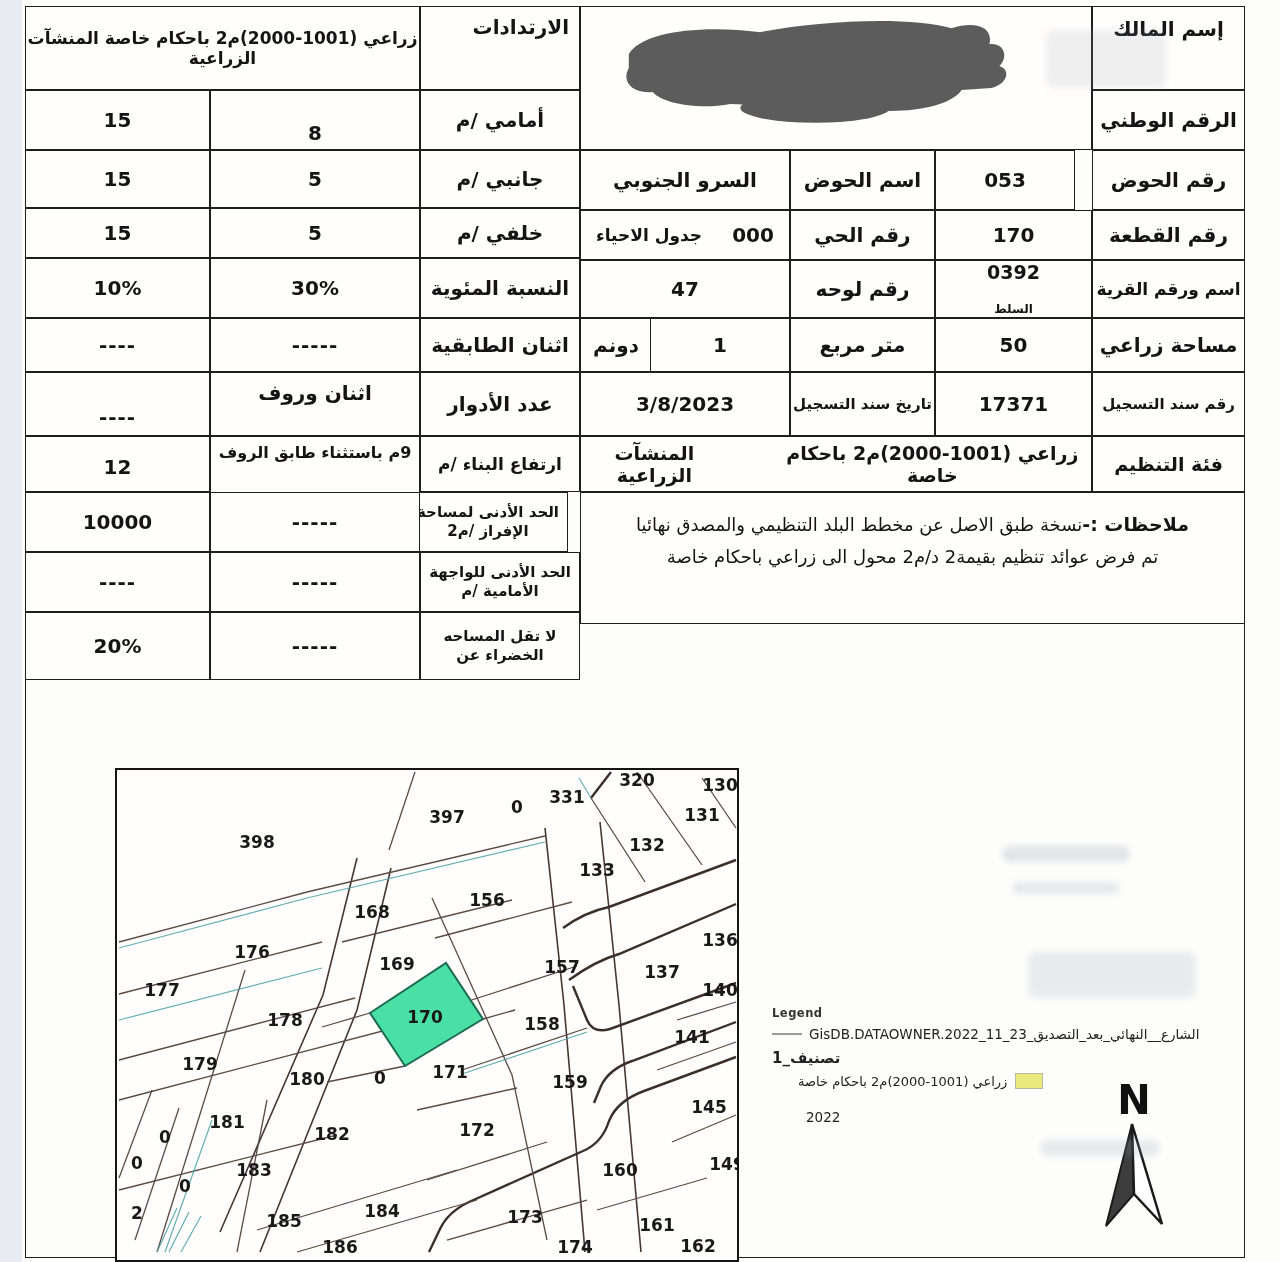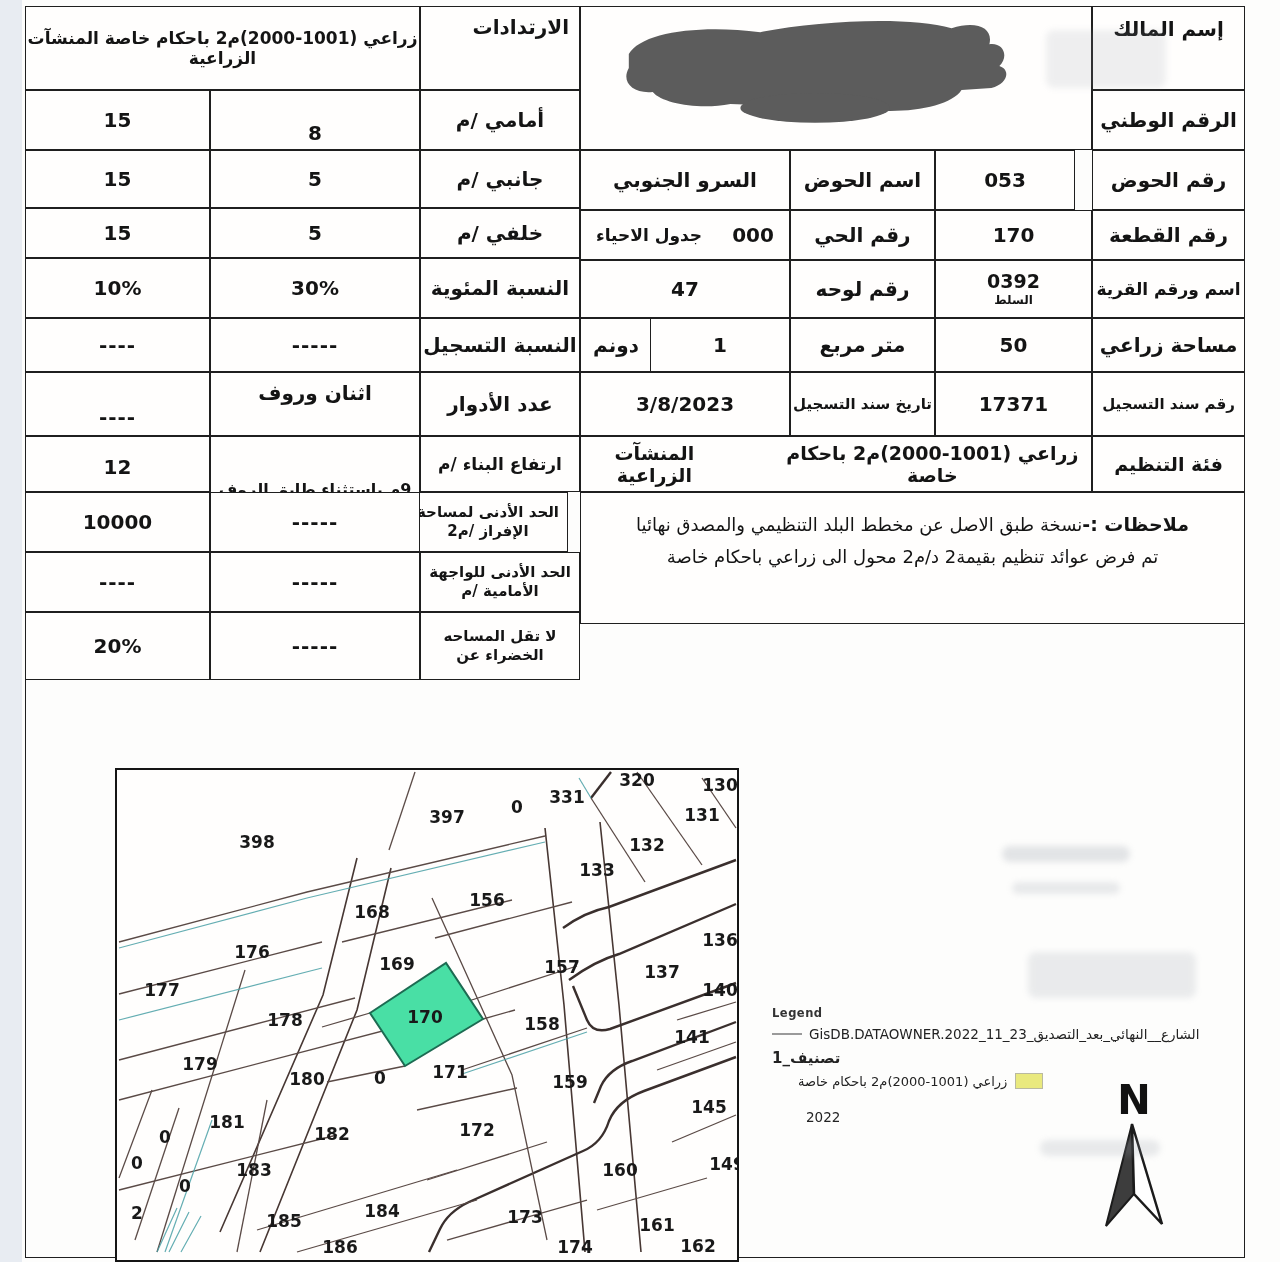--- a/index.html
+++ b/index.html
@@ -70,21 +70,21 @@
     <path d="M48,48 C60,26 120,18 180,26 C240,14 330,10 372,22 C398,14 414,22 410,38 C424,36 430,50 420,60 C432,64 428,78 412,82 L382,84 C372,100 330,108 290,104 L150,98 C120,104 82,98 72,86 C52,88 40,76 48,62 Z" fill="#5c5c5c"></path>
     <ellipse cx="235" cy="102" rx="75" ry="15" fill="#5c5c5c"></ellipse>
   </svg>
 </div>
 <div class="cell" style="left:935px;top:150px;width:140px;height:60px;">
     <span class="val">053</span>
   </div>
 <div class="cell" style="left:935px;top:210px;width:157px;height:50px;">
     <span class="val">170</span>
   </div>
-<div class="cell two-line" style="left:935px;top:260px;width:157px;height:58px;flex-direction:column;">
+<div class="cell two-line" style="left:935px;top:260px;width:157px;height:58px;flex-direction:column;justify-content:space-between;">
   <span class="val" style="font-size:19px;">0392</span>
   <span class="lbl" style="font-size:12px;">السلط</span>
 </div>
 <div class="cell" style="left:935px;top:318px;width:157px;height:54px;">
     <span class="val">50</span>
   </div>
 <div class="cell" style="left:935px;top:372px;width:157px;height:64px;">
     <span class="val">17371</span>
   </div>
 
@@ -177,21 +177,21 @@
     <span class="lbl">النسبة المئوية</span>
   </div>
 <div class="cell" style="left:210px;top:258px;width:210px;height:60px;">
     <span class="val">30%</span>
   </div>
 <div class="cell" style="left:25px;top:258px;width:185px;height:60px;">
     <span class="val">10%</span>
   </div>
 
 <div class="cell" style="left:420px;top:318px;width:160px;height:54px;">
-    <span class="lbl">النسبة التسجيل</span>
+    <span class="lbl">اثنان الطابقية</span>
   </div>
 <div class="cell" style="left:210px;top:318px;width:210px;height:54px;">
     <span class="val dash">-----</span>
   </div>
 <div class="cell" style="left:25px;top:318px;width:185px;height:54px;">
     <span class="val dash">----</span>
   </div>
 
 <div class="cell" style="left:420px;top:372px;width:160px;height:64px;">
     <span class="lbl">عدد الأدوار</span>
@@ -199,21 +199,21 @@
 <div class="cell" style="left:210px;top:372px;width:210px;height:64px;align-items:flex-start;padding-top:8px;">
     <span class="lbl">اثنان وروف</span>
   </div>
 <div class="cell" style="left:25px;top:372px;width:185px;height:64px;align-items:flex-end;padding-bottom:6px;">
     <span class="val dash">----</span>
   </div>
 
 <div class="cell" style="left:420px;top:436px;width:160px;height:56px;">
     <span class="lbl" style="font-size:17px;">ارتفاع البناء  /م</span>
   </div>
-<div class="cell" style="left:210px;top:436px;width:210px;height:64px;align-items:flex-end;padding-top:6px;">
+<div class="cell" style="left:210px;top:436px;width:210px;height:64px;align-items:flex-start;padding-top:6px;">
     <span class="lbl" style="font-size:16px;">9م باستثناء طابق الروف</span>
   </div>
 <div class="cell" style="left:25px;top:436px;width:185px;height:56px;align-items:flex-end;padding-bottom:12px;">
     <span class="val">12</span>
   </div>
 
 <div class="cell" style="left:408px;top:492px;width:160px;height:60px;">
     <span class="lbl two-line" style="font-size:15px;">الحد الأدنى لمساحة الإفراز  /م2</span>
   </div>
 <div class="cell" style="left:210px;top:492px;width:210px;height:60px;">

